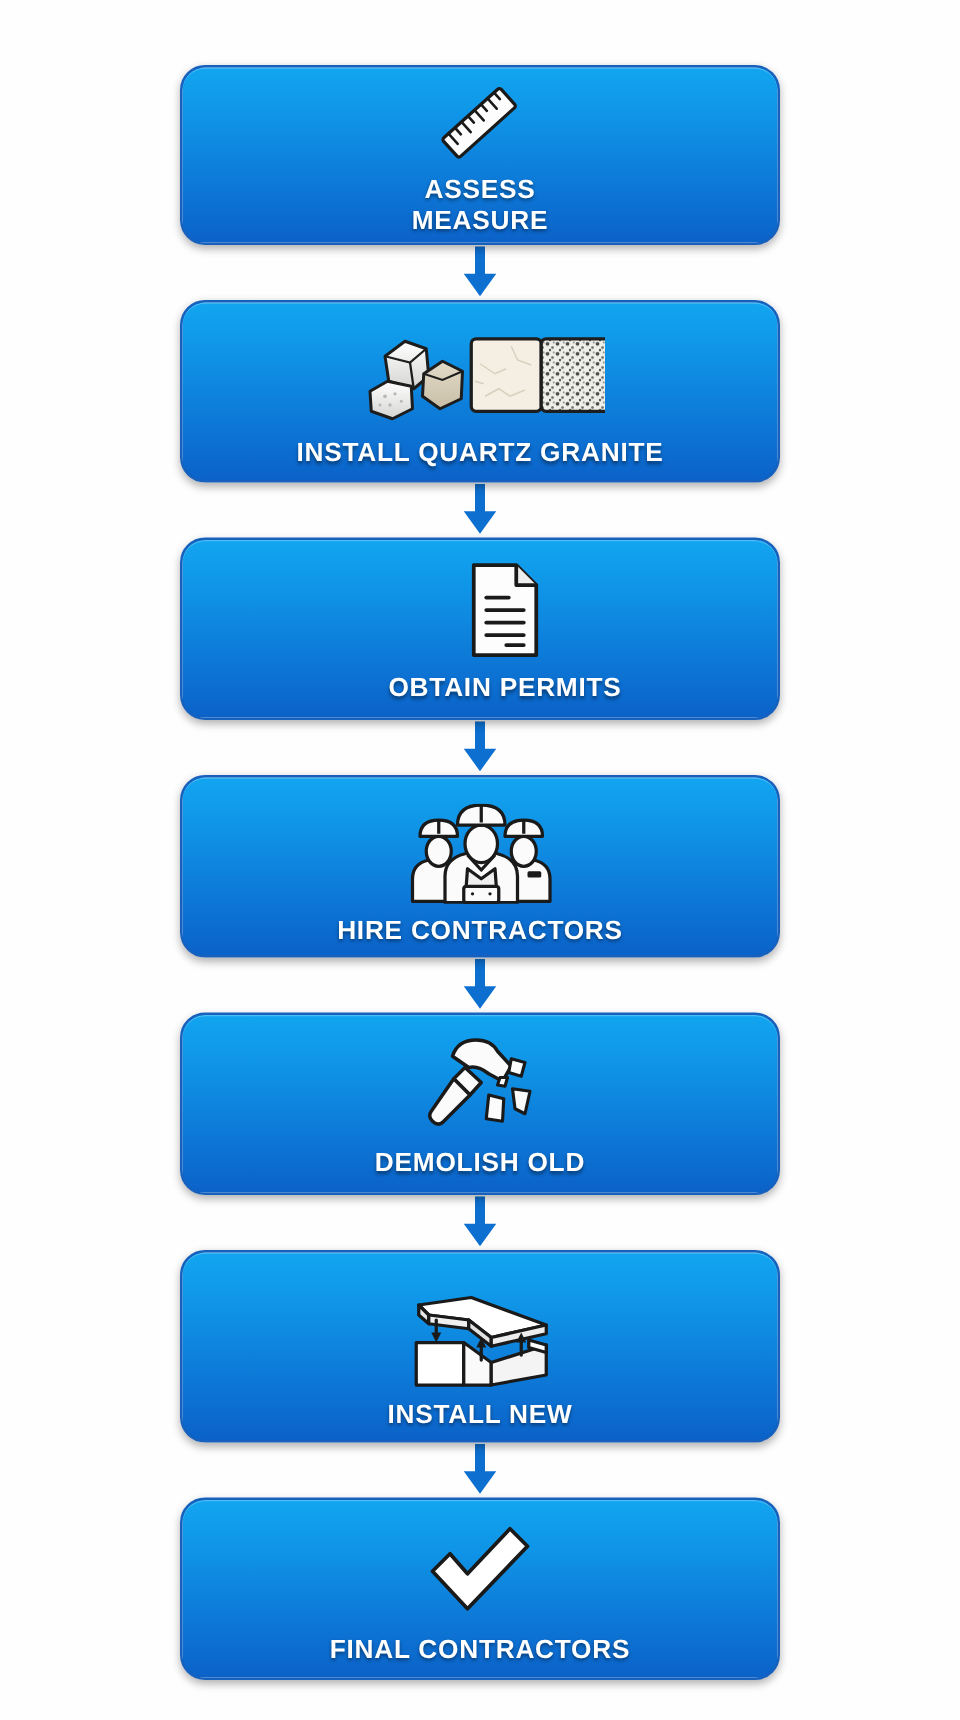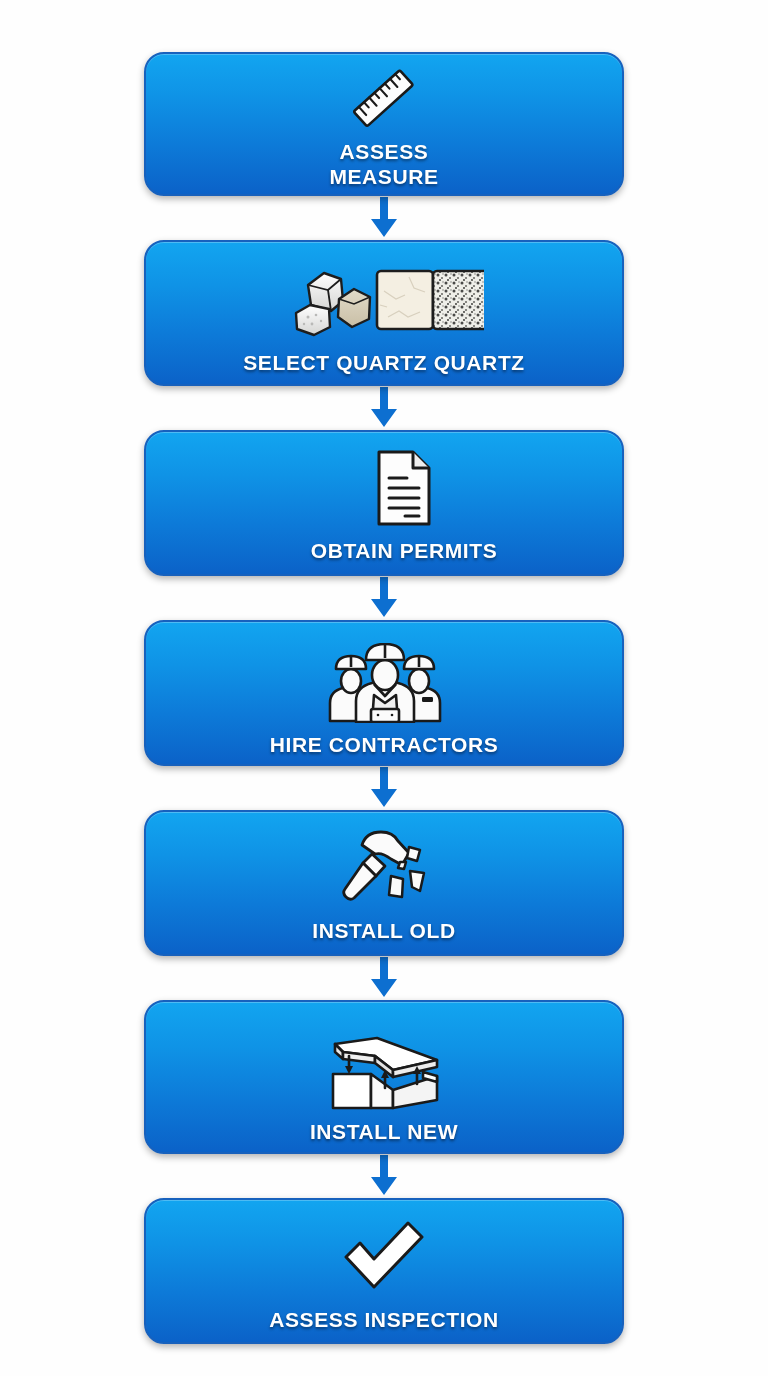--- a/index.html
+++ b/index.html
@@ -166,21 +166,21 @@
         <g stroke="#d8d0be" stroke-width="1.2" fill="none">
           <path d="M100,34 L112,42 L121,38"></path>
           <path d="M125,20 L130,31 L141,35"></path>
           <path d="M104,60 L115,54 L124,60 L136,55"></path>
           <path d="M96,48 L103,50"></path>
         </g>
 
         <rect x="149" y="14" width="56" height="58" rx="4" fill="url(#granitePat)" stroke="#1d1d1d" stroke-width="2.6"></rect>
       </svg>
     </div>
-    <div class="step-label">SELECT QUARTZ QUARTZ</div>
+    <div class="step-label">INSTALL QUARTZ GRANITE</div>
   </div>
 
   <div class="connector">
     <svg width="30" height="42" viewBox="0 0 30 42">
       <polygon points="11,0 19,0 19,22 28,22 15,40 2,22 11,22" fill="#0d6fd0"></polygon>
     </svg>
   </div>
 
   <div class="step s3">
     <div class="step-icon">
@@ -256,21 +256,21 @@
           <path d="M31,34 L13,60 q-3,4 1,8 q4,4 8,1 L44,47 Z"></path>
         </g>
         <g stroke="#1a1a1a" stroke-width="2.5" stroke-linejoin="round" fill="#fbfbfb">
           <polygon points="77,18 88,21 85,32 75,29"></polygon>
           <polygon points="68,33 74,33 72,40 66,39"></polygon>
           <polygon points="78,42 92,44 88,62 80,58"></polygon>
           <polygon points="59,47 71,50 70,68 57,66"></polygon>
         </g>
       </svg>
     </div>
-    <div class="step-label">INSTALL OLD</div>
+    <div class="step-label">DEMOLISH OLD</div>
   </div>
 
   <div class="connector">
     <svg width="30" height="42" viewBox="0 0 30 42">
       <polygon points="11,0 19,0 19,22 28,22 15,40 2,22 11,22" fill="#0d6fd0"></polygon>
     </svg>
   </div>
 
   <div class="step s6">
     <div class="step-icon">
@@ -309,16 +309,16 @@
       <polygon points="11,0 19,0 19,22 28,22 15,40 2,22 11,22" fill="#0d6fd0"></polygon>
     </svg>
   </div>
 
   <div class="step s7">
     <div class="step-icon">
       <svg width="92" height="74" viewBox="0 0 92 74">
         <polygon points="8,38 22,24 36,40 70,4 84,18 36,68" fill="#ffffff" stroke="#1a1a1a" stroke-width="3" stroke-linejoin="round"></polygon>
       </svg>
     </div>
-    <div class="step-label">ASSESS INSPECTION</div>
+    <div class="step-label">FINAL CONTRACTORS</div>
   </div>
 
 </div>
 
 </body></html>

